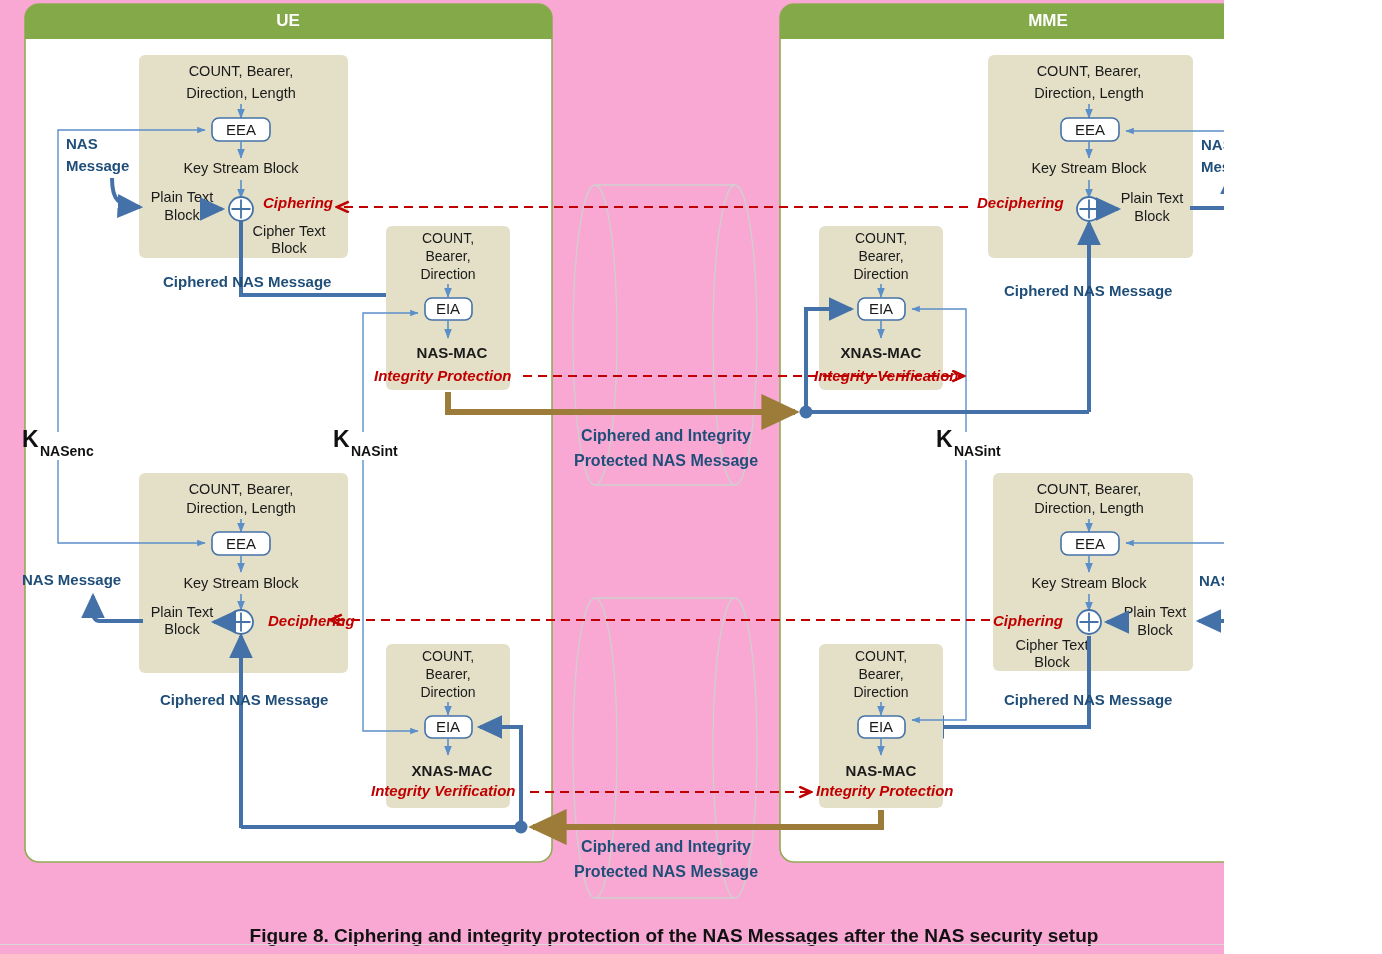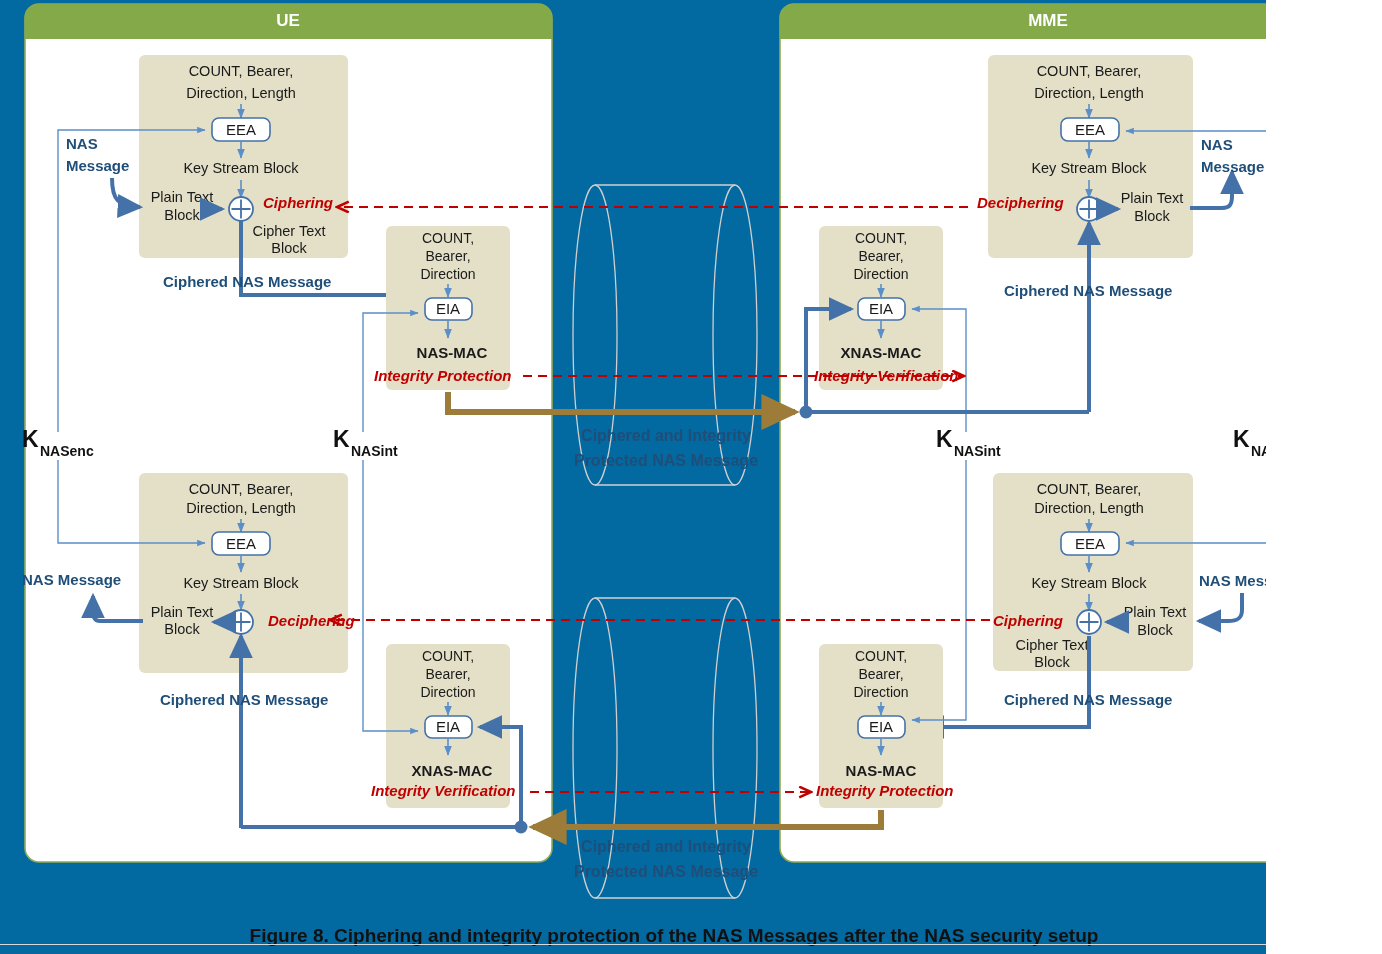--- a/index.html
+++ b/index.html
@@ -1,17 +1,17 @@
 <!DOCTYPE html>
 <html><head>
 <meta charset="utf-8">
 <style>
   html,body{margin:0;padding:0;background:#ffffff;}
   body{font-family:"Liberation Sans", sans-serif;}
-  #page{position:relative;width:1224px;height:954px;background:#0369a1;overflow:hidden;padding-left:42px;}
+  #page{position:relative;width:1224px;height:954px;background:#f9a8d4;overflow:hidden;}
   svg#diagram{position:absolute;left:0;top:0;width:1382px;height:954px;}
   .panel-title{font-weight:bold;font-size:17px;fill:#ffffff;text-anchor:middle;dominant-baseline:middle;}
   .blk-txt{font-size:14.5px;fill:#1a1a1a;text-anchor:middle;}
   .blk-txt-sm{font-size:14px;fill:#1a1a1a;text-anchor:middle;}
   .gate-txt{font-size:15px;fill:#1a1a1a;text-anchor:middle;}
   .mac-txt{font-size:15px;font-weight:bold;fill:#1a1a1a;text-anchor:middle;}
   .red-it{font-size:15px;font-weight:bold;font-style:italic;fill:#c00000;}
   .blue-b{font-size:15px;font-weight:bold;fill:#1f4e79;}
   .key-k{font-size:23px;font-weight:bold;fill:#111;}
   .key-sub{font-size:14px;font-weight:bold;fill:#111;}

